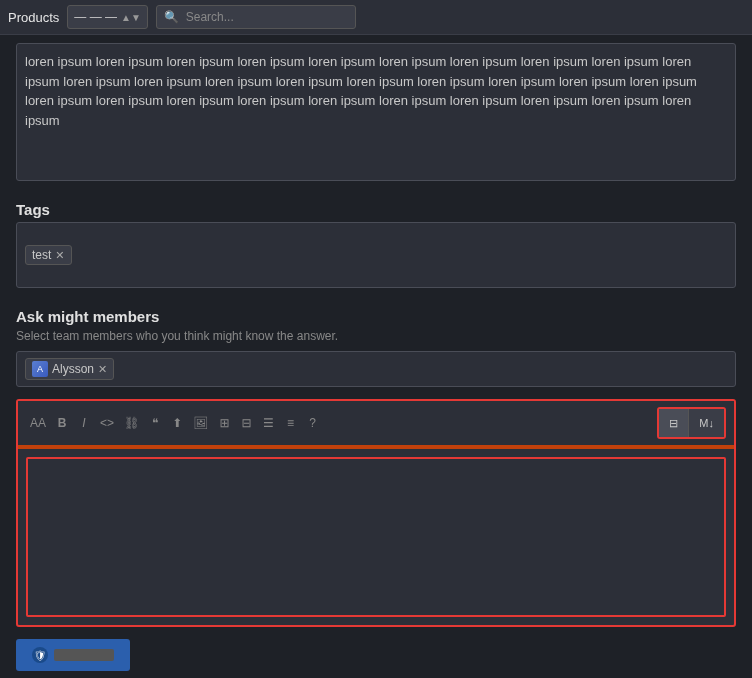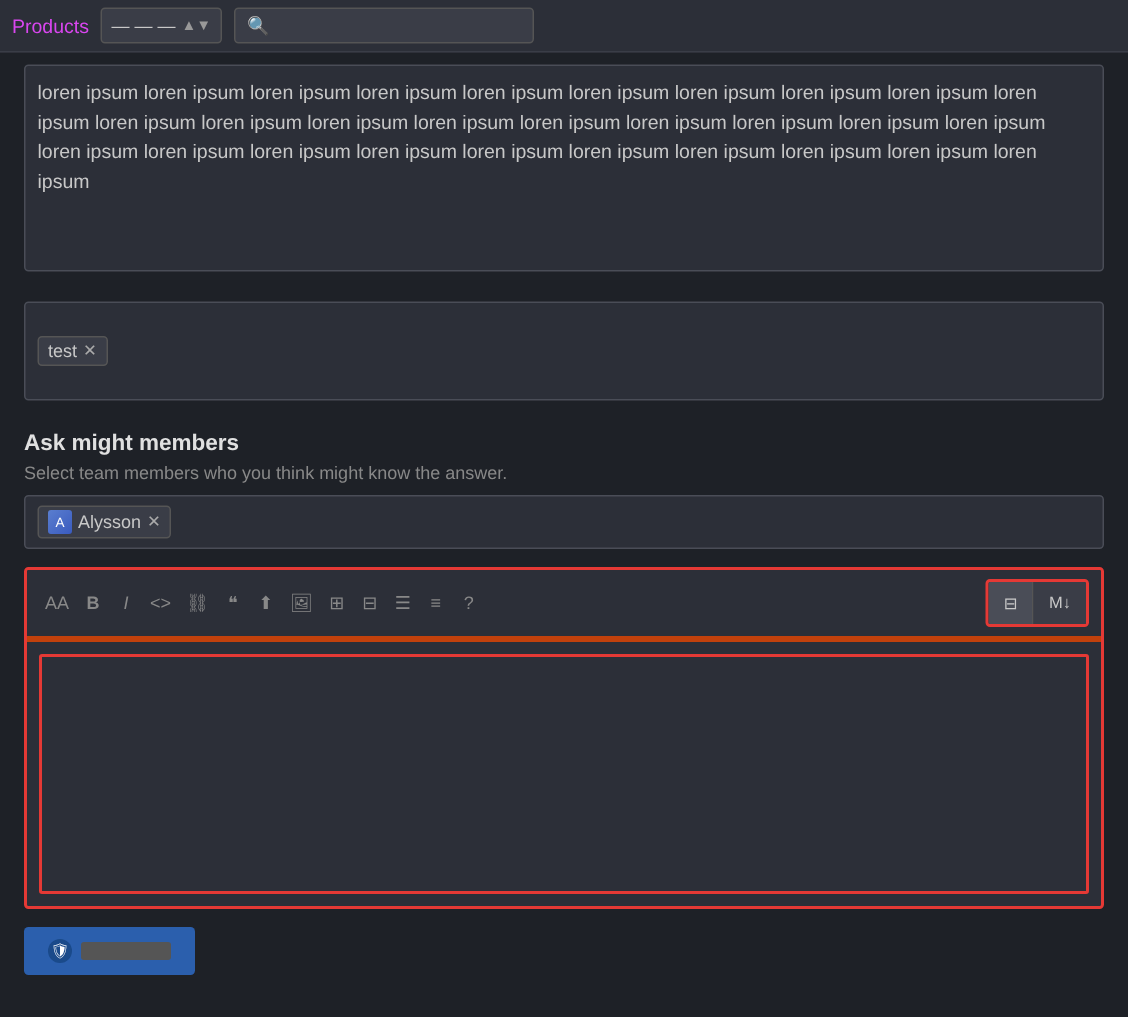--- a/index.html
+++ b/index.html
@@ -18,21 +18,21 @@
     .top-nav {
       background-color: #2c2f38;
       height: 35px;
       display: flex;
       align-items: center;
       padding: 0 8px;
       border-bottom: 1px solid #3a3d47;
     }
 
     .nav-title {
-      color: #d946ef;
+      color: #e5e5e5;
       font-size: 13px;
       font-weight: 500;
       margin-right: 8px;
     }
 
     .nav-dropdown {
       background-color: #3a3d47;
       border: 1px solid #555;
       border-radius: 3px;
       color: #c8c8c8;
@@ -313,29 +313,31 @@
 <body>
 
 <div class="top-nav">
   <span class="nav-title">Products</span>
   <div class="nav-dropdown">
     <span>— — —</span>
     <span class="nav-dropdown-arrow">▲▼</span>
   </div>
   <div class="search-box">
     <span class="search-icon-glyph">🔍</span>
+    <input class="search-input-field" type="text" placeholder="Search..." style="">
   </div>
 </div>
 
 <div class="main-content">
 
   <div class="description-area">
     <textarea class="description-textarea" rows="6" style="">loren ipsum loren ipsum loren ipsum loren ipsum loren ipsum loren ipsum loren ipsum loren ipsum loren ipsum loren ipsum loren ipsum loren ipsum loren ipsum loren ipsum loren ipsum loren ipsum loren ipsum loren ipsum loren ipsum loren ipsum loren ipsum loren ipsum loren ipsum loren ipsum loren ipsum loren ipsum loren ipsum loren ipsum loren ipsum</textarea>
   </div>
 
+  <div class="section-title">Tags</div>
   <div class="tags-input-container">
     <div class="tag-badge">
       <span>test</span>
       <span class="tag-remove">✕</span>
     </div>
   </div>
 
   <div class="section-title">Ask might members</div>
   <div class="section-hint">Select team members who you think might know the answer.</div>
   <div class="team-members-container">

